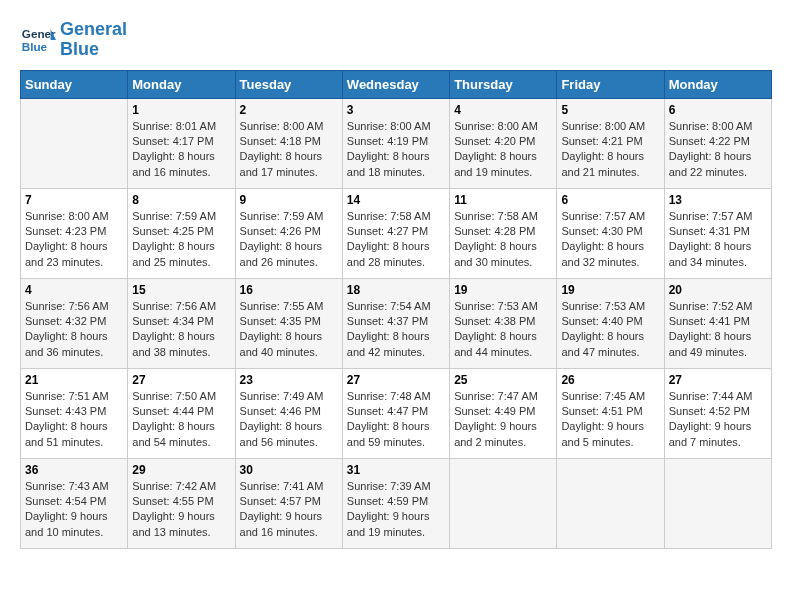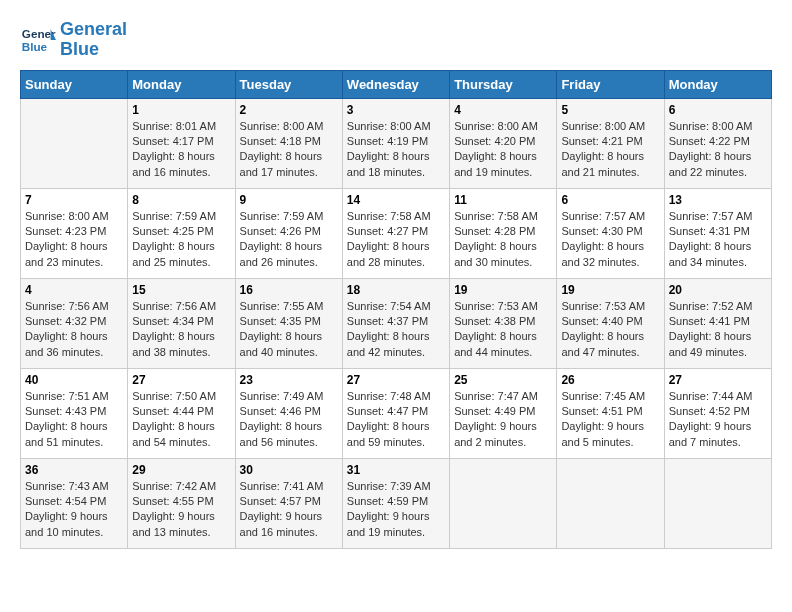--- a/index.html
+++ b/index.html
@@ -244,21 +244,21 @@
         </td>
         <td>
           <span class="day-number">20</span>
         <div class="day-info">
           Sunrise: 7:52 AM<br>Sunset: 4:41 PM<br>Daylight: 8 hours and 49 minutes.
         </div>
         </td>
       </tr>
       <tr>
         <td>
-          <span class="day-number">40</span>
+          <span class="day-number">21</span>
         <div class="day-info">
           Sunrise: 7:51 AM<br>Sunset: 4:43 PM<br>Daylight: 8 hours and 51 minutes.
         </div>
         </td>
         <td>
           <span class="day-number">27</span>
         <div class="day-info">
           Sunrise: 7:50 AM<br>Sunset: 4:44 PM<br>Daylight: 8 hours and 54 minutes.
         </div>
         </td>

